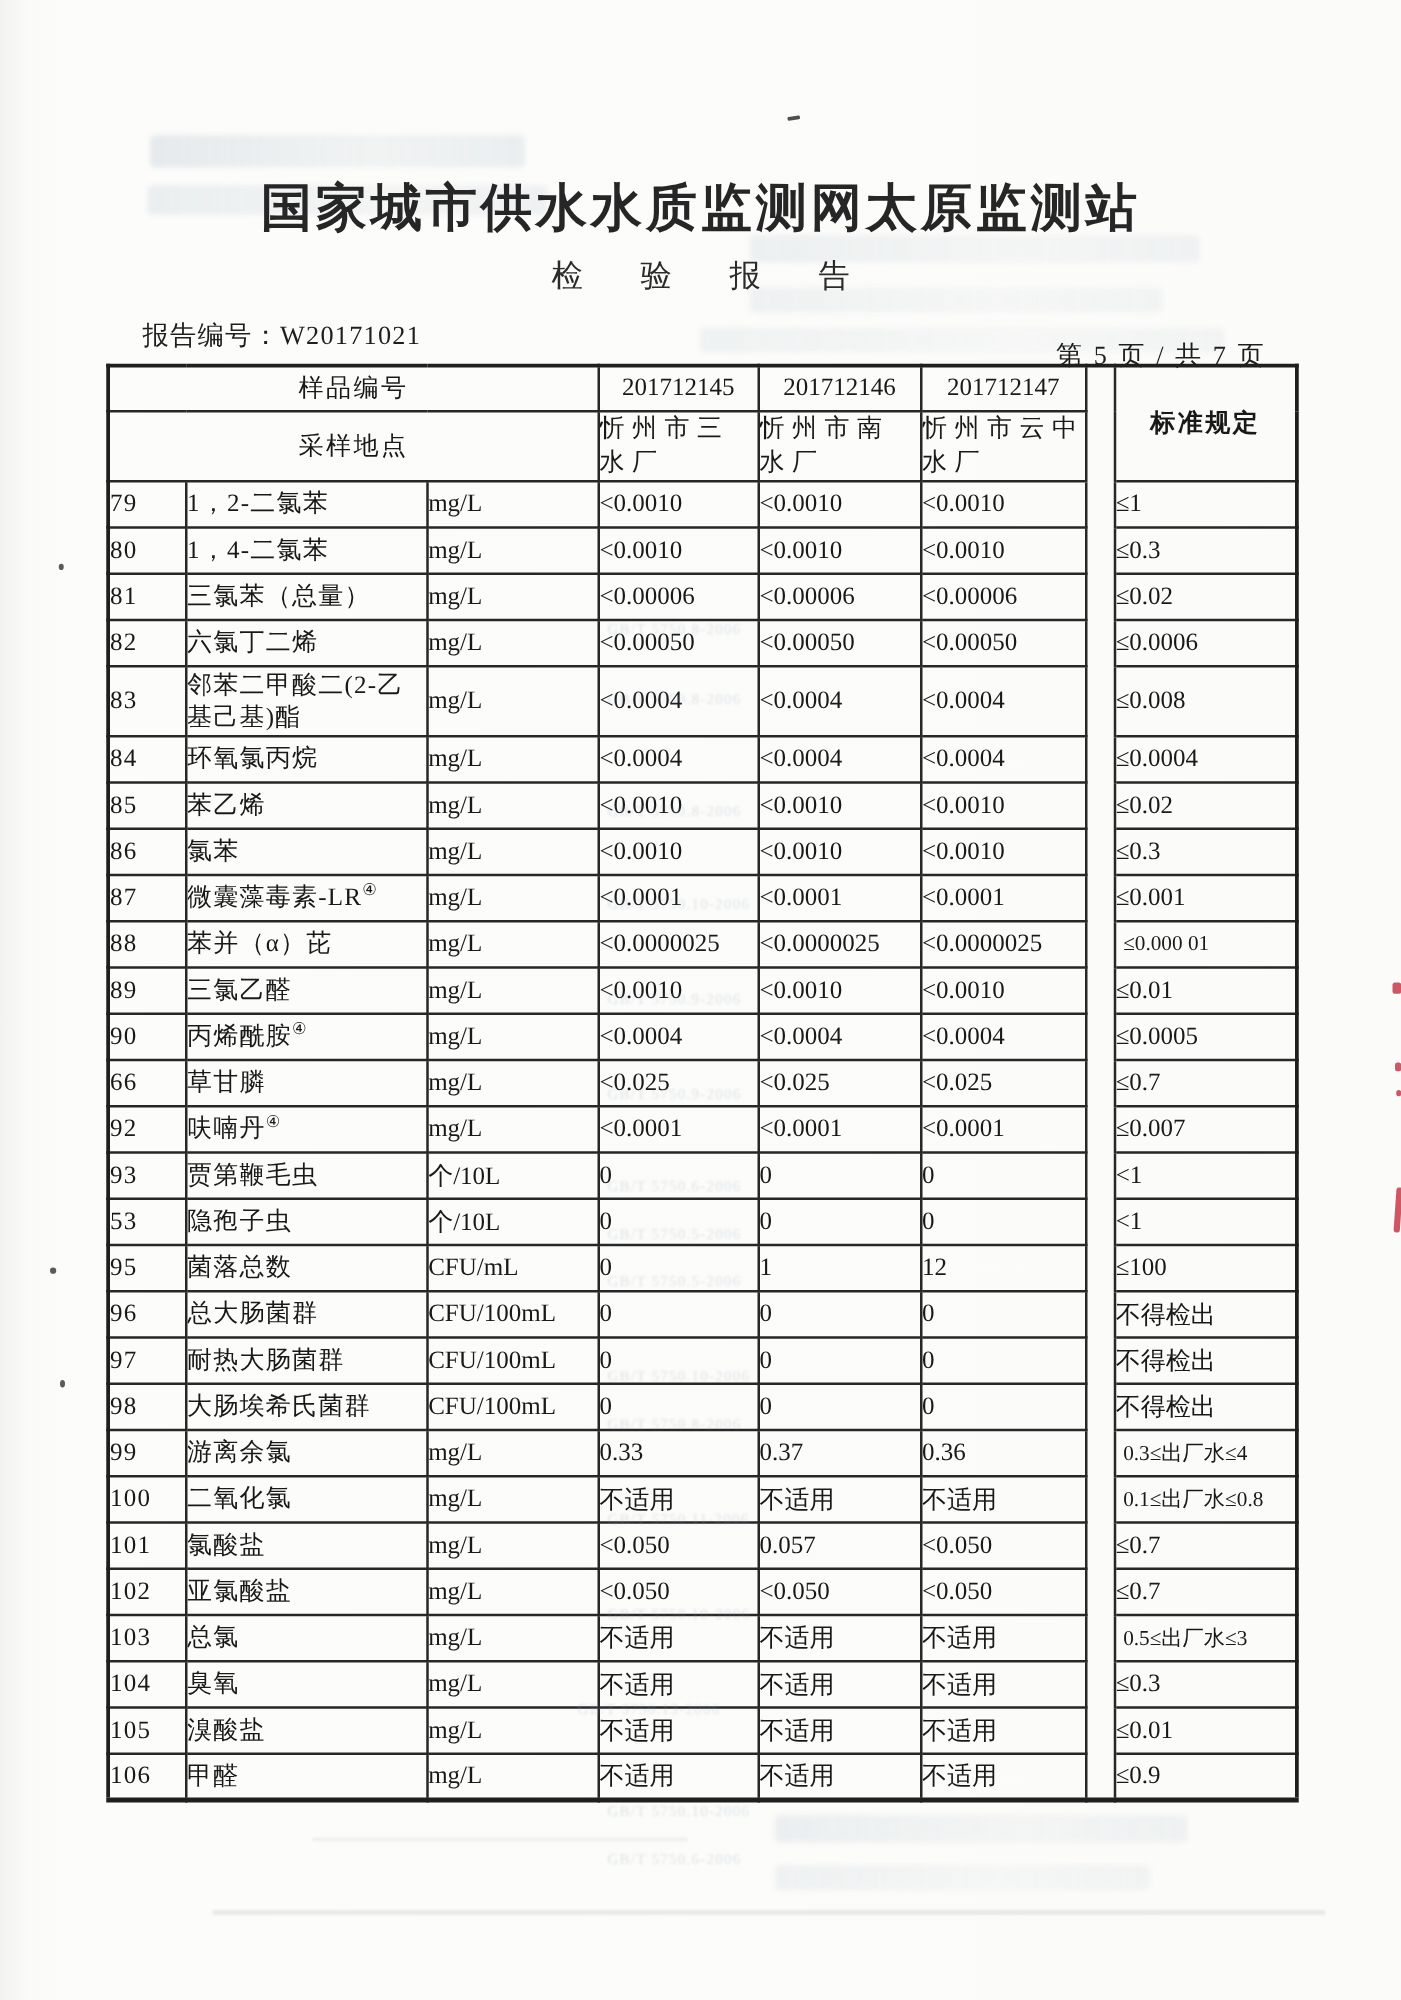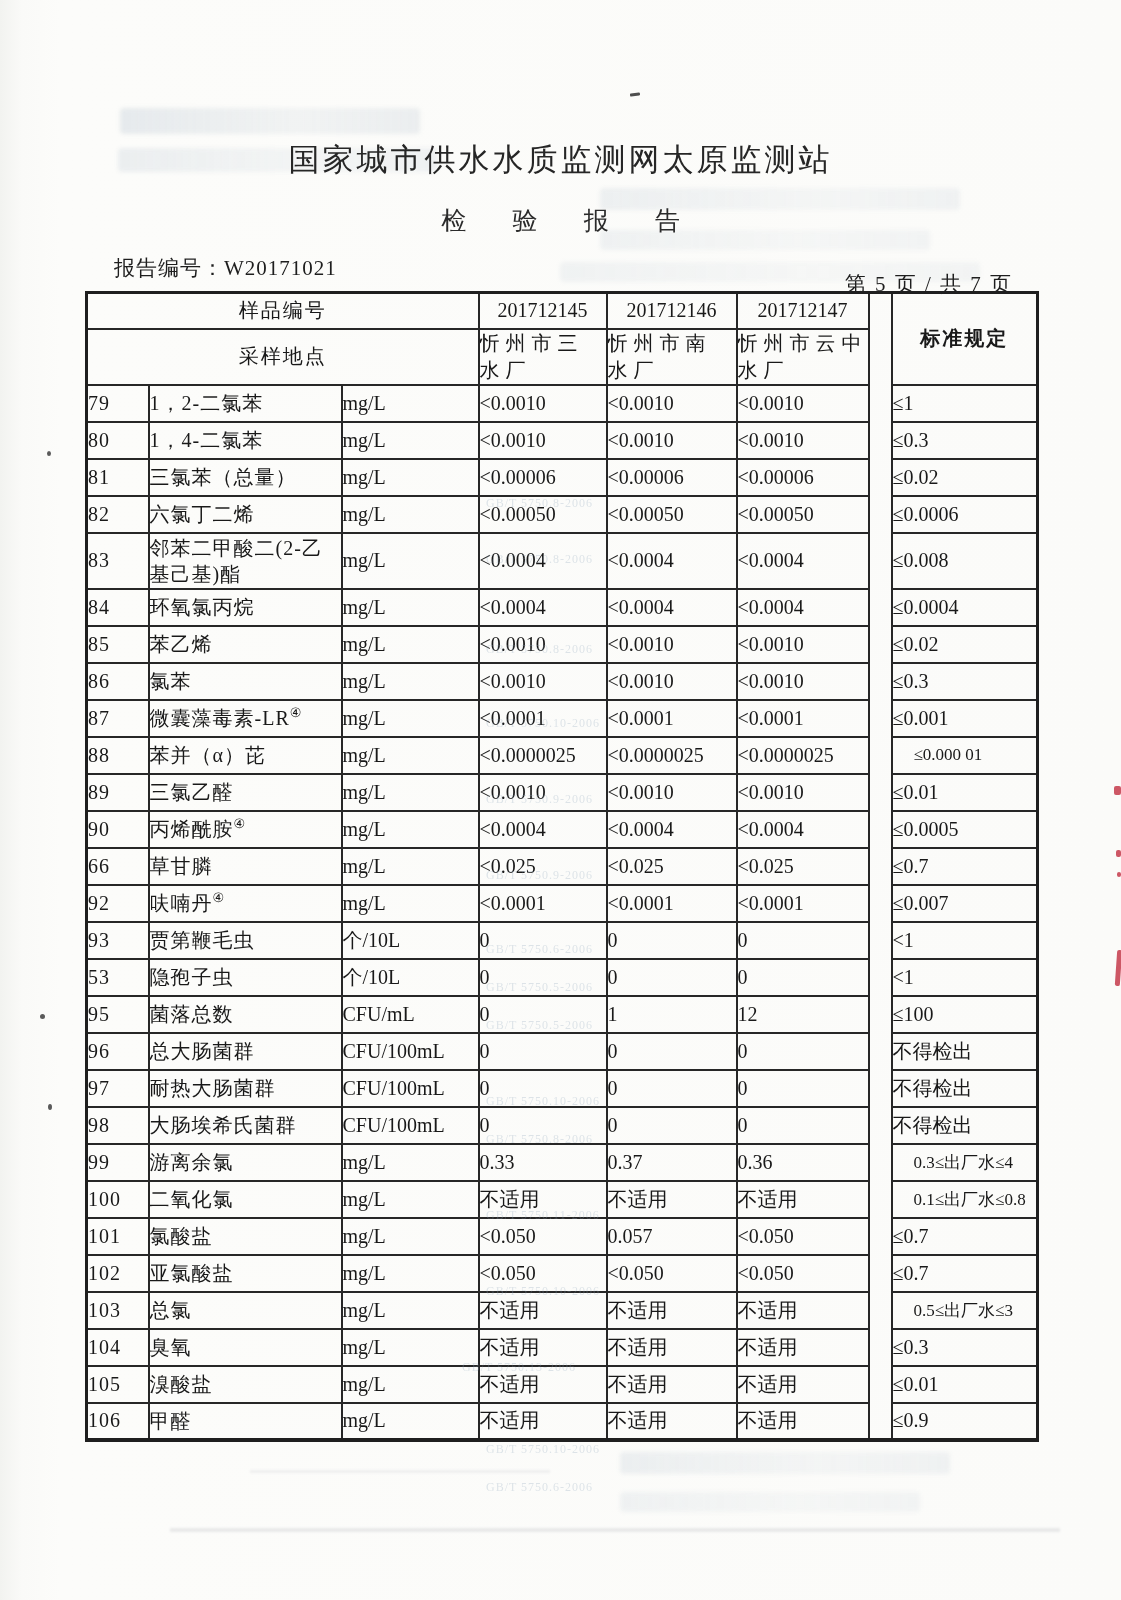--- a/index.html
+++ b/index.html
@@ -11,22 +11,22 @@
     overflow:hidden;
   }
   .page{
     position:relative;width:1121px;height:1600px;
     background:linear-gradient(90deg,#f2f3f0 0px,#fafaf8 22px,#fcfcfa 60px,#fbfbf9 100%);
     overflow:hidden;
   }
   
   .title{
     position:absolute;top:139px;left:0;width:100%;
-    text-align:center;font-size:31px;letter-spacing:3px;color:#262626;
-    font-weight:400;
+    text-align:center;font-size:41px;letter-spacing:3px;color:#262626;
+    font-weight:700;
   }
   .subtitle{
     position:absolute;top:204px;left:0;width:100%;
     text-align:center;font-size:25px;letter-spacing:20px;color:#2b2b2b;
     text-indent:20px;
   }
   .meta-row{position:absolute;top:254px;left:0;width:100%;height:30px;font-size:21px;color:#1e1e1e;}
   .report-no{position:absolute;left:114px;top:0;letter-spacing:1px;}
   .page-info{position:absolute;right:108px;top:0;letter-spacing:2px;margin-top:16px;}
   
@@ -50,21 +50,21 @@
   tbody tr.tall{height:56px;}
   .hc{text-align:center;letter-spacing:2px;}
   td.sampid{text-align:center;letter-spacing:0;}
   td.loc{padding:2px 4px 2px 8px;letter-spacing:6px;line-height:1.35;word-break:break-all;}
   td.stdhead{text-align:center;letter-spacing:2px;font-weight:bold;}
   td.c-no{padding-left:9px;letter-spacing:1px;}
   td.c-item{padding:1px 12px 1px 10px;word-break:break-all;line-height:1.3;letter-spacing:1px;}
   td.c-unit{padding-left:9px;}
   td.c-val{padding-left:9px;}
   td.c-std{padding-left:10px;white-space:nowrap;}
-  td.c-std.compact{font-size:17px;padding-left:21px;margin-top:12px;}
+  td.c-std.compact{font-size:17px;padding-left:6px;margin-top:12px;}
   td.c-item sup{font-size:13px;vertical-align:super;line-height:0;}
   
   .ghost{
     position:absolute;
     font-size:12px;color:#8fa6bb;opacity:.28;
     filter:blur(.7px);letter-spacing:1px;white-space:nowrap;
     pointer-events:none;
   }
   .smudge{position:absolute;filter:blur(2.2px);border-radius:4px;pointer-events:none;
     background:linear-gradient(90deg,rgba(145,165,185,.20),rgba(150,168,188,.10) 60%,rgba(150,168,188,.16));}

